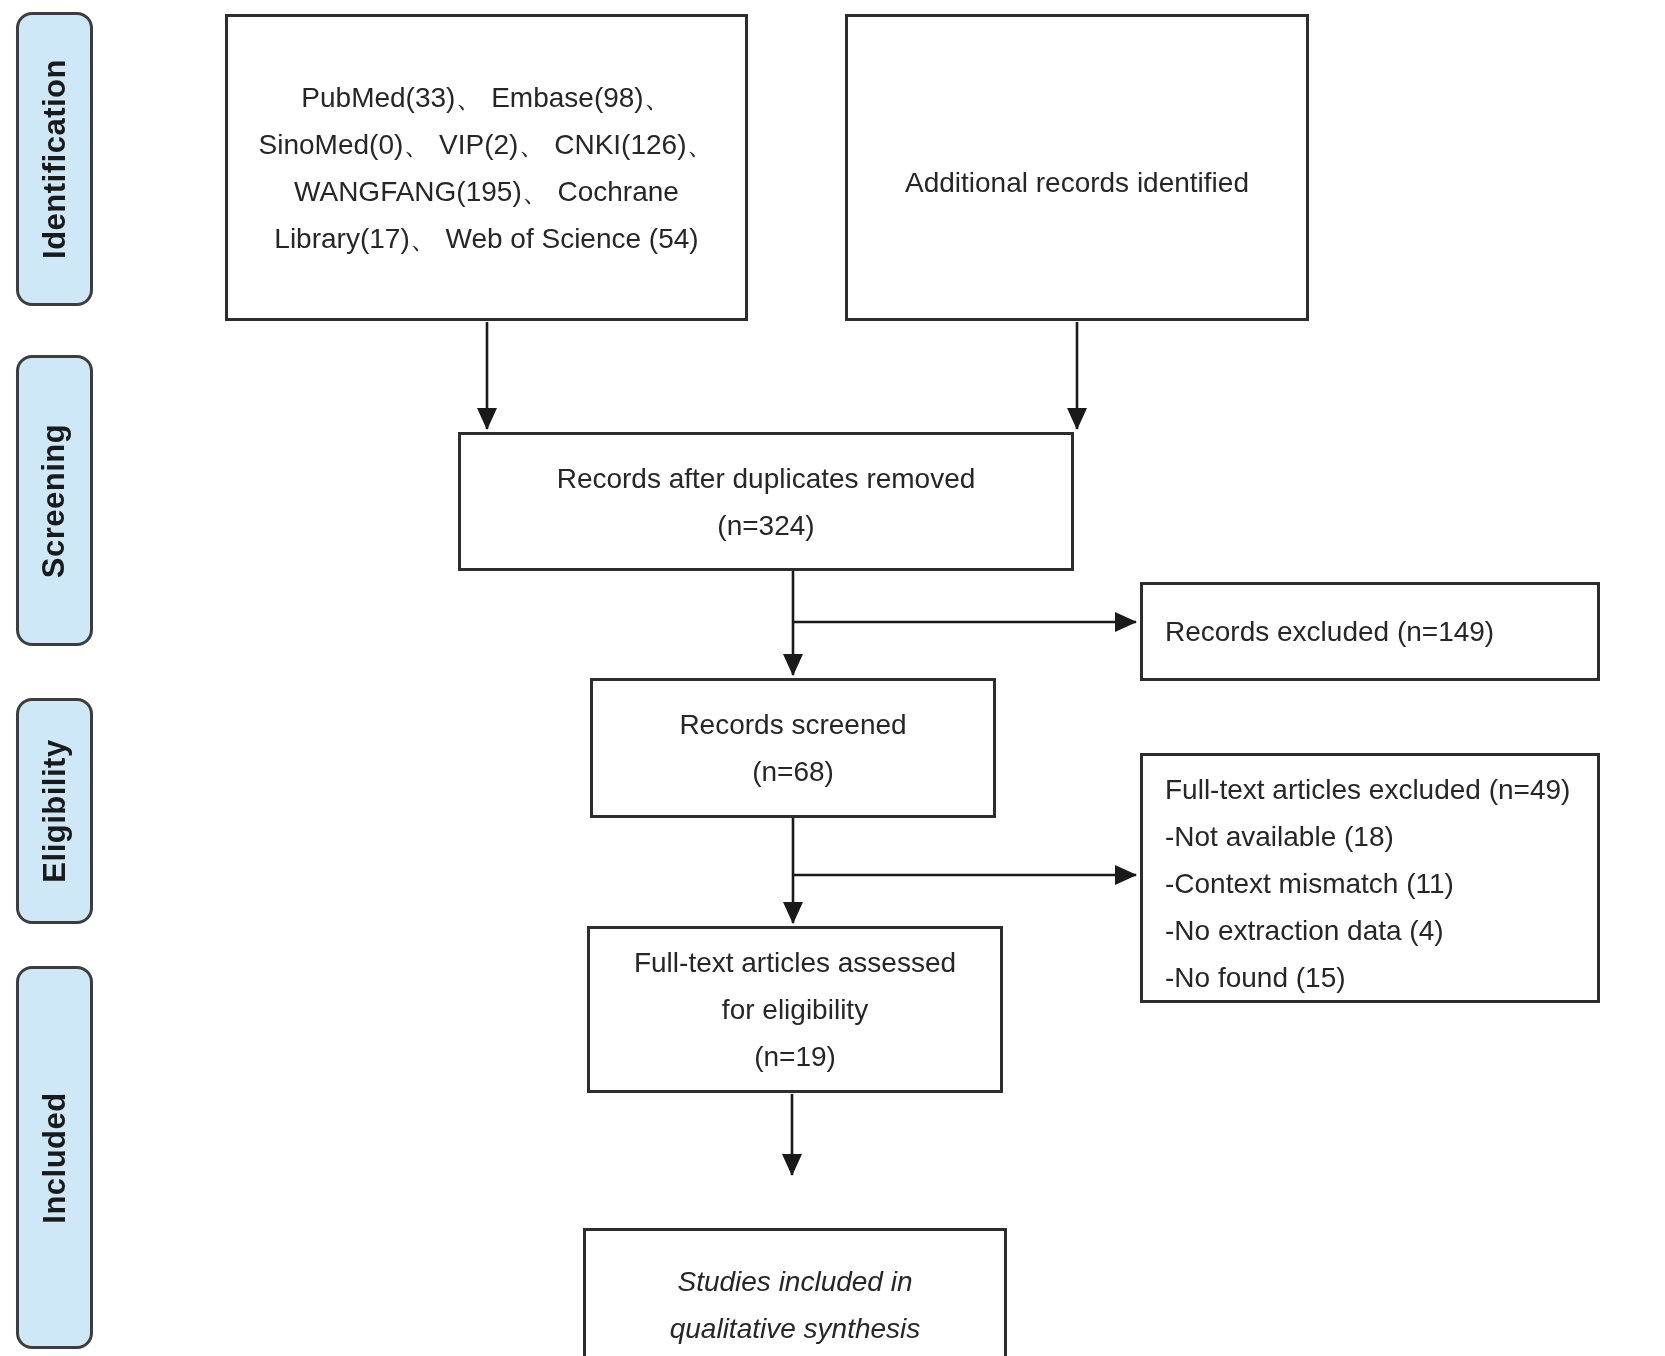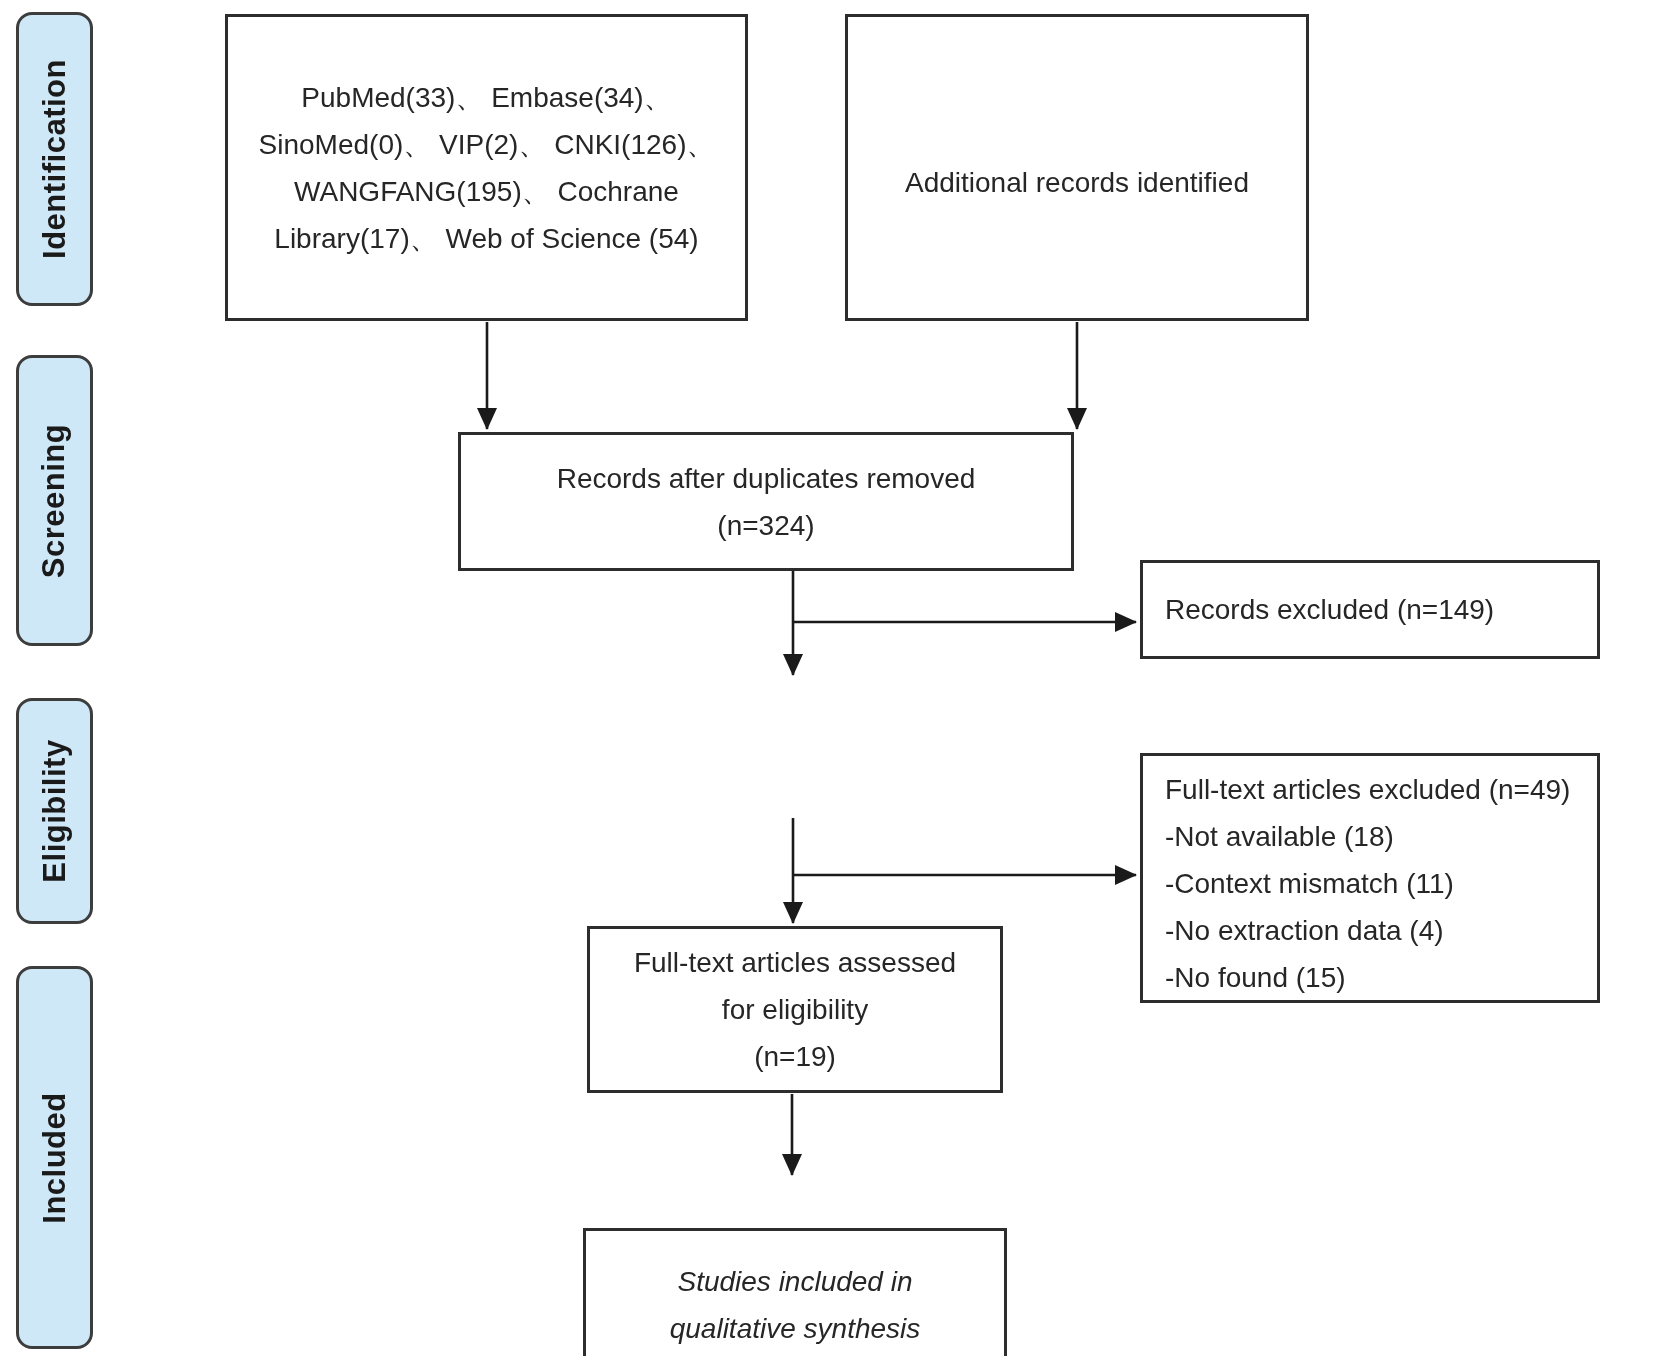--- a/index.html
+++ b/index.html
@@ -63,21 +63,21 @@
     font-size: 28px;
     line-height: 47px;
     text-align: center;
   }
   .fbox .ln { white-space: nowrap; }
 
   .fbox.sources    { left: 225px;  top: 14px;   width: 523px; height: 307px; }
   .fbox.additional { left: 845px;  top: 14px;   width: 464px; height: 307px;
                      justify-content: center; padding-top: 30px; }
   .fbox.duplicates { left: 458px;  top: 432px;  width: 616px; height: 139px; }
-  .fbox.rexcluded  { left: 1140px; top: 560px;  width: 460px; height: 99px;
+  .fbox.rexcluded  { left: 1140px; top: 582px;  width: 460px; height: 99px;
                      align-items: flex-start; padding-left: 22px; }
   .fbox.screened   { left: 590px;  top: 678px;  width: 406px; height: 140px; }
   .fbox.ftexcluded { left: 1140px; top: 753px;  width: 460px; height: 250px;
                      align-items: flex-start; padding-left: 22px;
                      justify-content: flex-start; padding-top: 10px; }
   .fbox.assessed   { left: 587px;  top: 926px;  width: 416px; height: 167px; }
   .fbox.included   { left: 583px;  top: 1228px; width: 424px; height: 200px; font-style: italic; }
 </style>
 </head>
 <body>
@@ -108,39 +108,43 @@
     <span>Screening</span>
   </div>
   <div class="stage eli">
     <span>Eligibility</span>
   </div>
   <div class="stage inc">
     <span>Included</span>
   </div>
 
   <div class="fbox sources">
-    <div class="ln">PubMed(33)、 Embase(34)、</div>
+    <div class="ln">PubMed(33)、 Embase(98)、</div>
     <div class="ln">SinoMed(0)、 VIP(2)、 CNKI(126)、</div>
     <div class="ln">WANGFANG(195)、 Cochrane</div>
     <div class="ln">Library(17)、 Web of Science (54)</div>
   </div>
 
   <div class="fbox additional">
     <div class="ln">Additional records identified</div>
   </div>
 
   <div class="fbox duplicates">
     <div class="ln">Records after duplicates removed</div>
     <div class="ln">(n=324)</div>
   </div>
 
   <div class="fbox rexcluded">
     <div class="ln">Records excluded (n=149)</div>
   </div>
 
+  <div class="fbox screened">
+    <div class="ln">Records screened</div>
+    <div class="ln">(n=68)</div>
+  </div>
 
   <div class="fbox ftexcluded">
     <div class="ln">Full-text articles excluded (n=49)</div>
     <div class="ln">-Not available (18)</div>
     <div class="ln">-Context mismatch (11)</div>
     <div class="ln">-No extraction data (4)</div>
     <div class="ln">-No found (15)</div>
   </div>
 
   <div class="fbox assessed">

